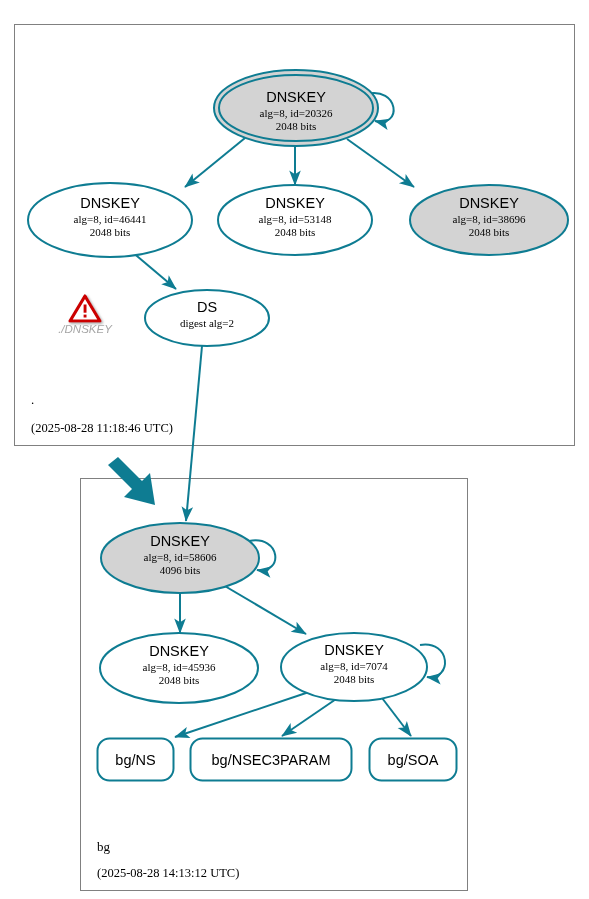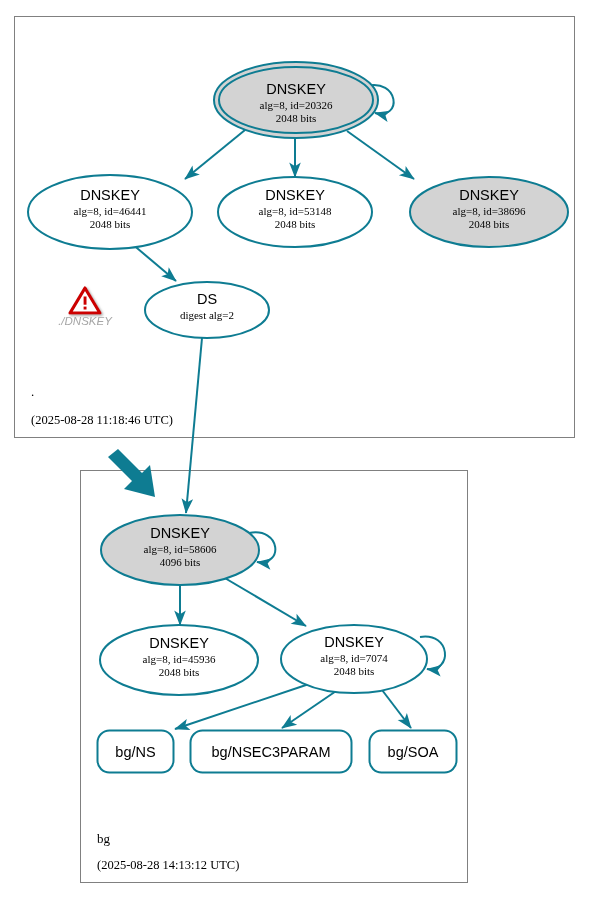--- a/index.html
+++ b/index.html
@@ -4,21 +4,21 @@
 <title>DNSSEC Authentication Chain</title>
 <style>
   html,body{margin:0;padding:0;}
   body{
     width:589px;height:899px;
     background:#ffffff;
     font-family:"Liberation Serif", serif;
     overflow:hidden;
     position:relative;
   }
-  #stage{position:absolute;left:0;top:0;width:589px;height:870px;}
+  #stage{position:absolute;left:0;top:8px;width:589px;height:870px;}
   svg#graph{position:absolute;left:0;top:0;width:589px;height:899px;}
 
   .zone-label-name{
     font-family:"Liberation Serif", serif;
     font-size:13px;
     fill:#000000;
   }
   .zone-label-time{
     font-family:"Liberation Serif", serif;
     font-size:12.5px;

